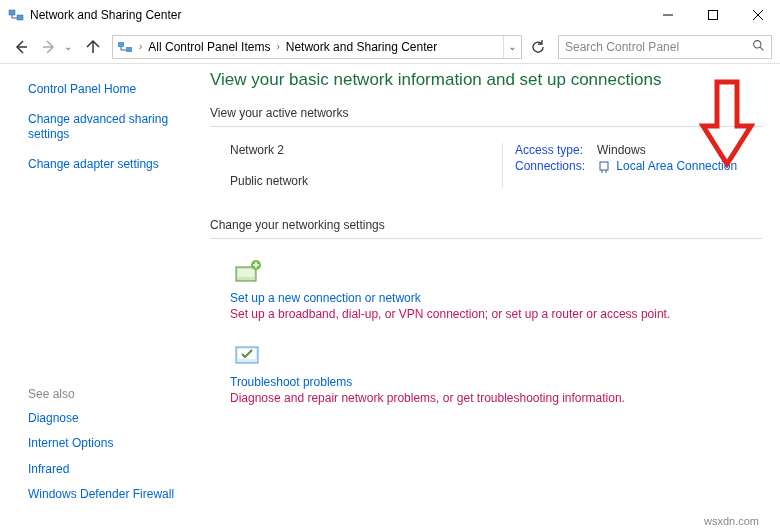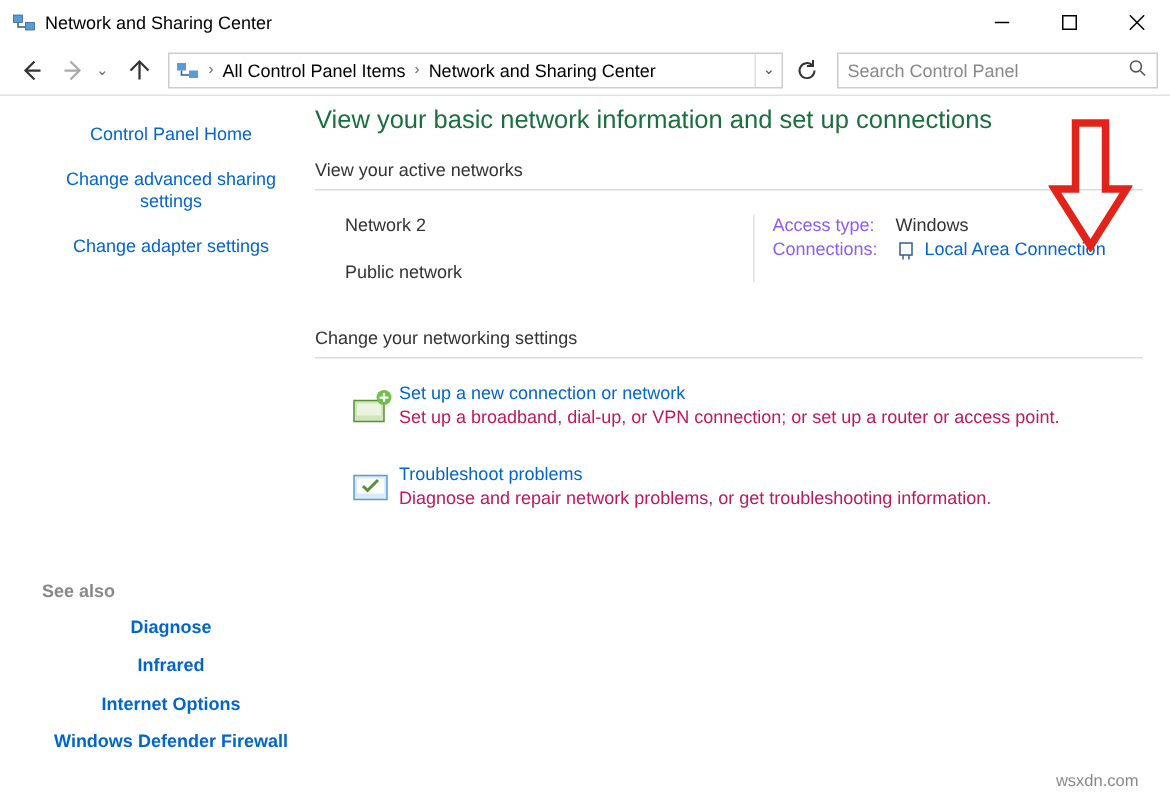--- a/index.html
+++ b/index.html
@@ -19,39 +19,39 @@
     .bc-sep { padding: 0 4px; color: #666; font-size: 10px; }
     .bc-item { color: #000; padding: 0 2px; }
     .bc-dd { margin-left: auto; width: 18px; text-align: center; font-size: 10px; color: #555; border-left: 1px solid #ddd; height: 100%; line-height: 22px; }
     .refresh { width: 24px; text-align: center; margin-left: 2px; }
     .search { display: flex; align-items: center; height: 24px; border: 1px solid #ccc; flex: 1; margin-left: 6px; padding: 0 6px; font-size: 12px; color: #999; }
     .search input { border: none; outline: none; flex: 1; font-size: 12px; color: #0c4a6e; }
     .search input::placeholder { color: #888; }
     .search-icon { color: #555; font-size: 13px; }
     .body { display: flex; height: calc(100% - 64px); }
     .sidebar { width: 210px; padding: 18px 10px 10px 28px; display: flex; flex-direction: column; }
-    .sidebar a { color: #0066cc; font-size: 12px; text-decoration: none; margin-bottom: 14px; display: block; line-height: 1.3; text-align: center; }
-    .seealso-block { margin-top: auto; padding-bottom: 8px; font-weight: bold; }
+    .sidebar a { color: #0066cc; font-size: 12px; text-decoration: none; margin-bottom: 14px; display: block; line-height: 1.3; }
+    .seealso-block { margin-top: auto; padding-bottom: 8px; }
     .seealso-title { color: #888; font-size: 12px; margin-bottom: 10px; }
     .seealso-block a { margin-bottom: 10px; }
     .main { flex: 1; padding: 6px 18px 10px 0; font-size: 12px; color: #333; }
     .page-title { color: #1a6f3f; font-size: 17px; margin-bottom: 16px; }
     .section-head { color: #333; margin-bottom: 6px; }
     .hr { border-bottom: 1px solid #dcdcdc; margin-bottom: 16px; }
     .active-net { display: flex; margin-bottom: 30px; padding-left: 20px; }
     .net-left { flex: 1; }
     .net-name { font-weight: 400; margin-bottom: 17px; }
     .net-type { color: #333; }
     .net-right { width: 260px; border-left: 1px solid #e1e1e1; padding-left: 12px; font-size: 12px; }
     .nr-row { display: flex; margin-bottom: 2px; }
-    .nr-label { width: 82px; color: #8b5cf6; }
+    .nr-label { width: 82px; color: #1d4ed8; }
     .nr-val { color: #333; }
     .nr-link { color: #0066cc; text-decoration: none; }
     .conn-icon { width: 14px; height: 14px; display: inline-flex; vertical-align: middle; margin-right: 2px; }
-    .task { display: flex; margin-bottom: 18px; padding-left: 20px; }
+    .task { display: flex; margin-bottom: 18px; padding-left: 20px; flex-direction: column; }
     .task-icon { width: 36px; height: 36px; flex: 0 0 36px; display: flex; align-items: flex-start; justify-content: center; }
     .task-body { flex: 1; }
     .task-title { color: #0066cc; text-decoration: none; display: block; margin-bottom: 2px; }
     .task-desc { color: #be185d; }
     .annot-arrow { position: absolute; top: 78px; right: 25px; pointer-events: none; }
     .watermark { position: absolute; bottom: 4px; right: 21px; font-size: 11px; color: #888; }
   </style>
 </head>
 <body>
 
@@ -134,22 +134,22 @@
 </div>
 
 <div class="body">
   <div class="sidebar">
     <a href="#">Control Panel Home</a>
     <a href="#">Change advanced sharing settings</a>
     <a href="#">Change adapter settings</a>
     <div class="seealso-block">
       <div class="seealso-title">See also</div>
       <a href="#">Diagnose</a>
+      <a href="#">Internet Options</a>
       <a href="#">Infrared</a>
-      <a href="#">Internet Options</a>
       <a href="#">Windows Defender Firewall</a>
     </div>
   </div>
 
   <div class="main">
     <div class="page-title">View your basic network information and set up connections</div>
 
     <div class="section-head">View your active networks</div>
     <div class="hr"></div>
 

